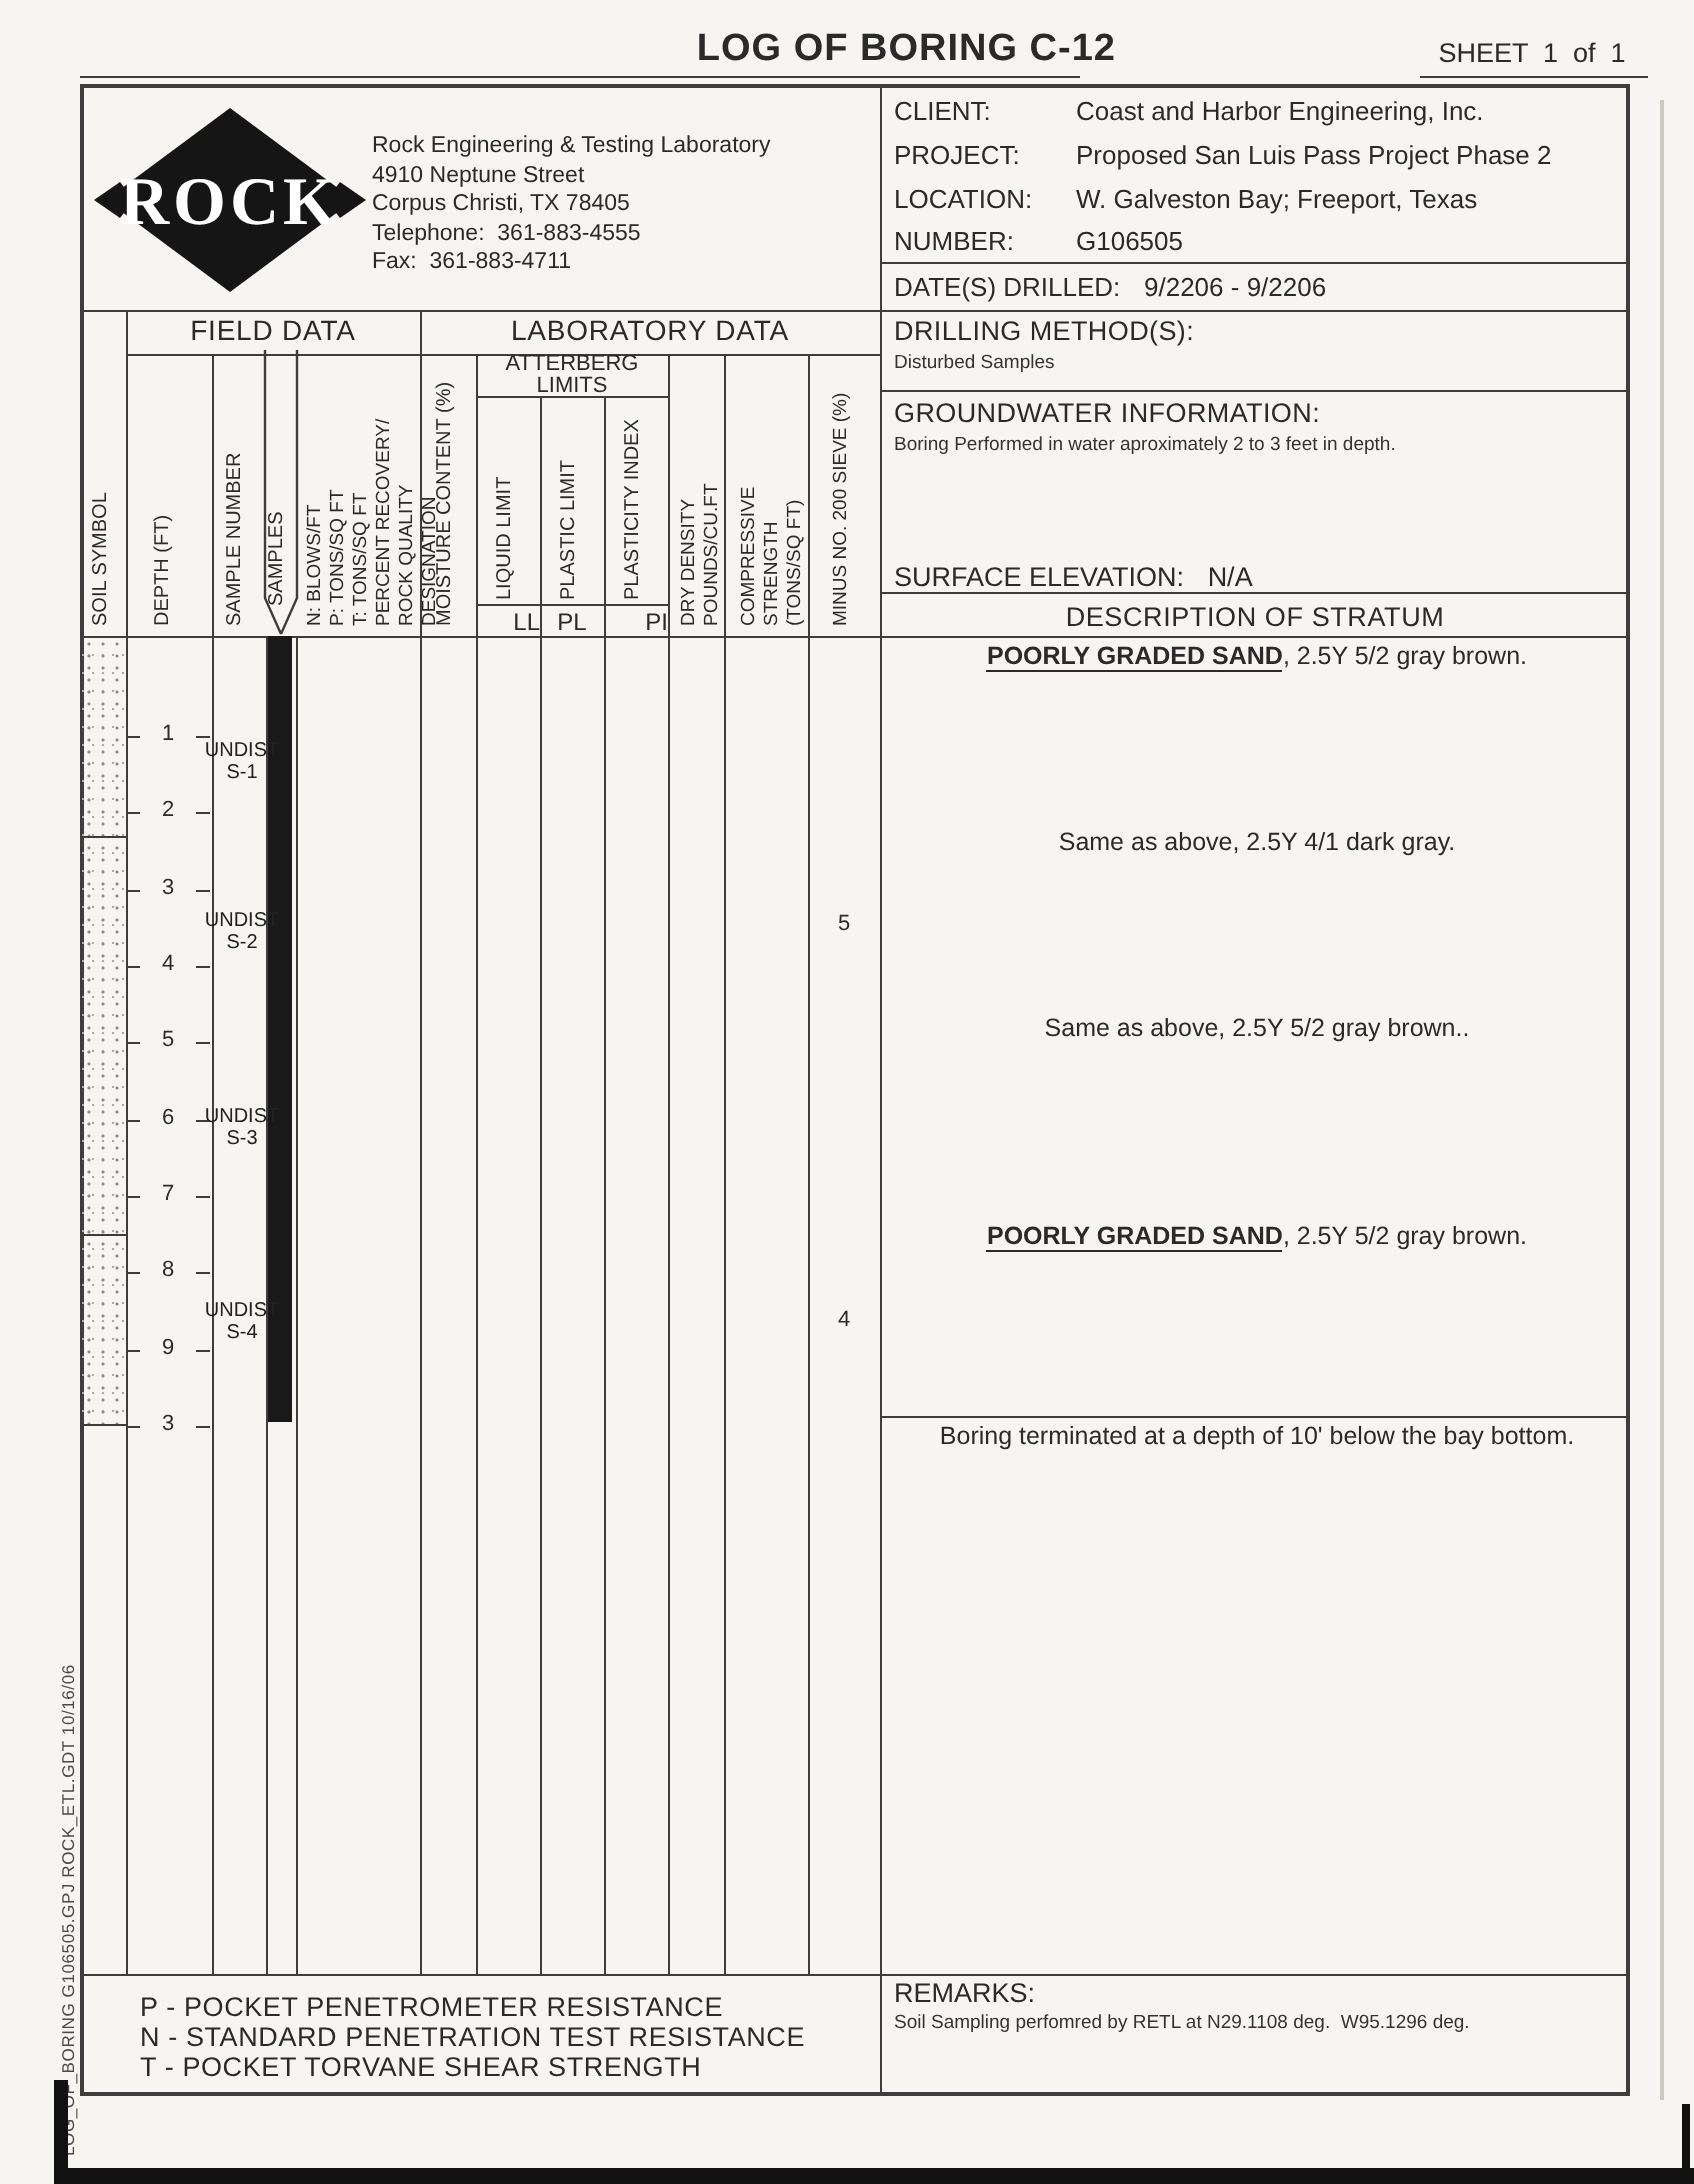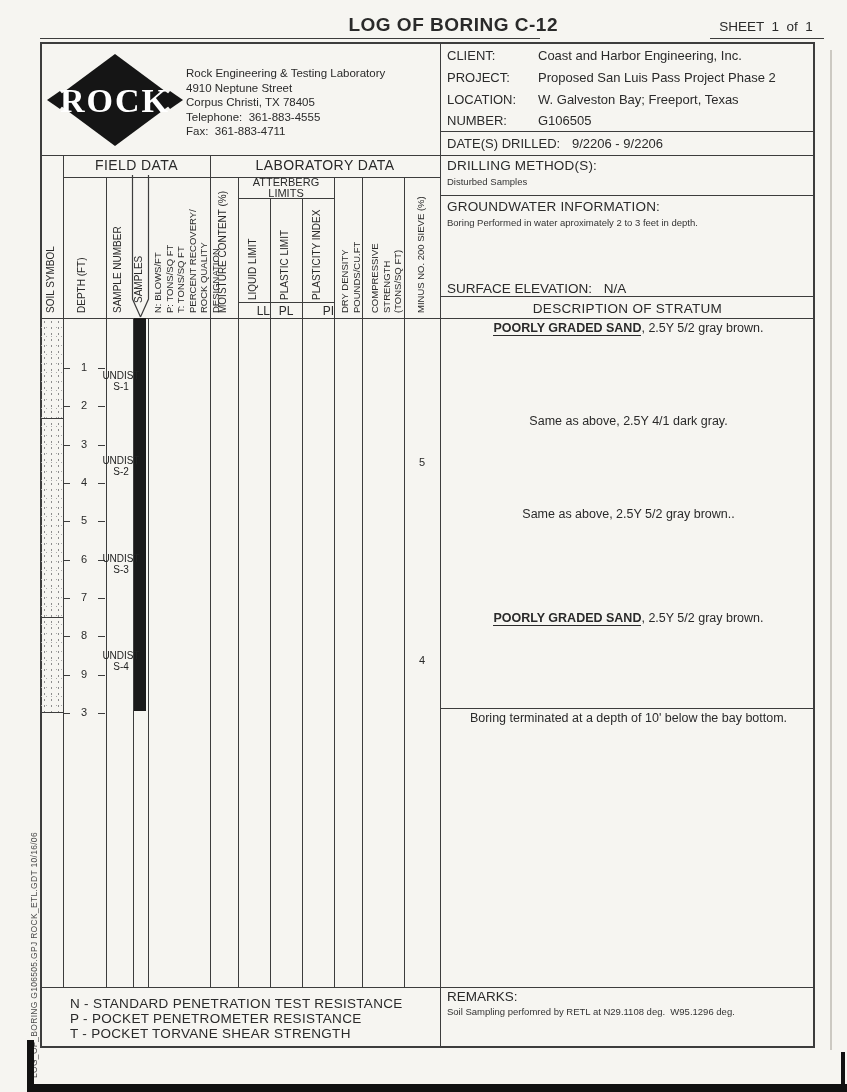--- a/index.html
+++ b/index.html
@@ -216,22 +216,22 @@
 
   <div class="stratum" style="top:321px"><span class="t">POORLY GRADED SAND</span><span>, 2.5Y 5/2 gray brown.</span></div>
   <div class="stratum" style="top:414px"><span class="t" style="border:none"></span><span>Same as above, 2.5Y 4/1 dark gray.</span></div>
   <div class="stratum" style="top:507px"><span class="t" style="border:none"></span><span>Same as above, 2.5Y 5/2 gray brown..</span></div>
   <div class="stratum" style="top:611px"><span class="t">POORLY GRADED SAND</span><span>, 2.5Y 5/2 gray brown.</span></div>
   <div class="hl" style="left:440px;top:708px;width:375px"></div>
   <div class="stratum" style="top:711px">Boring terminated at a depth of 10' below the bay bottom.</div>
 
   <div class="hl" style="left:40px;top:987px;width:775px"></div>
   <div class="abs" style="left:70px;top:996px">
+    <div class="legend-line">P - POCKET PENETROMETER RESISTANCE</div>
     <div class="legend-line">N - STANDARD PENETRATION TEST RESISTANCE</div>
-    <div class="legend-line">P - POCKET PENETROMETER RESISTANCE</div>
     <div class="legend-line">T - POCKET TORVANE SHEAR STRENGTH</div>
   </div>
   <div class="abs" style="left:447px;top:989px;font-size:13.5px">REMARKS:</div>
   <div class="abs small-note pre" style="left:447px;top:1006px">Soil Sampling perfomred by RETL at N29.1108 deg.  W95.1296 deg.</div>
 
   <div class="abs" style="left:830px;top:50px;width:2px;height:1000px;background:#ccc9c2"></div>
   <div class="abs" style="left:27px;top:1040px;width:7px;height:52px;background:#111"></div>
   <div class="abs" style="left:30px;top:1084px;width:817px;height:8px;background:#111"></div>
   <div class="abs" style="left:841px;top:1052px;width:4px;height:40px;background:#111"></div>
 

